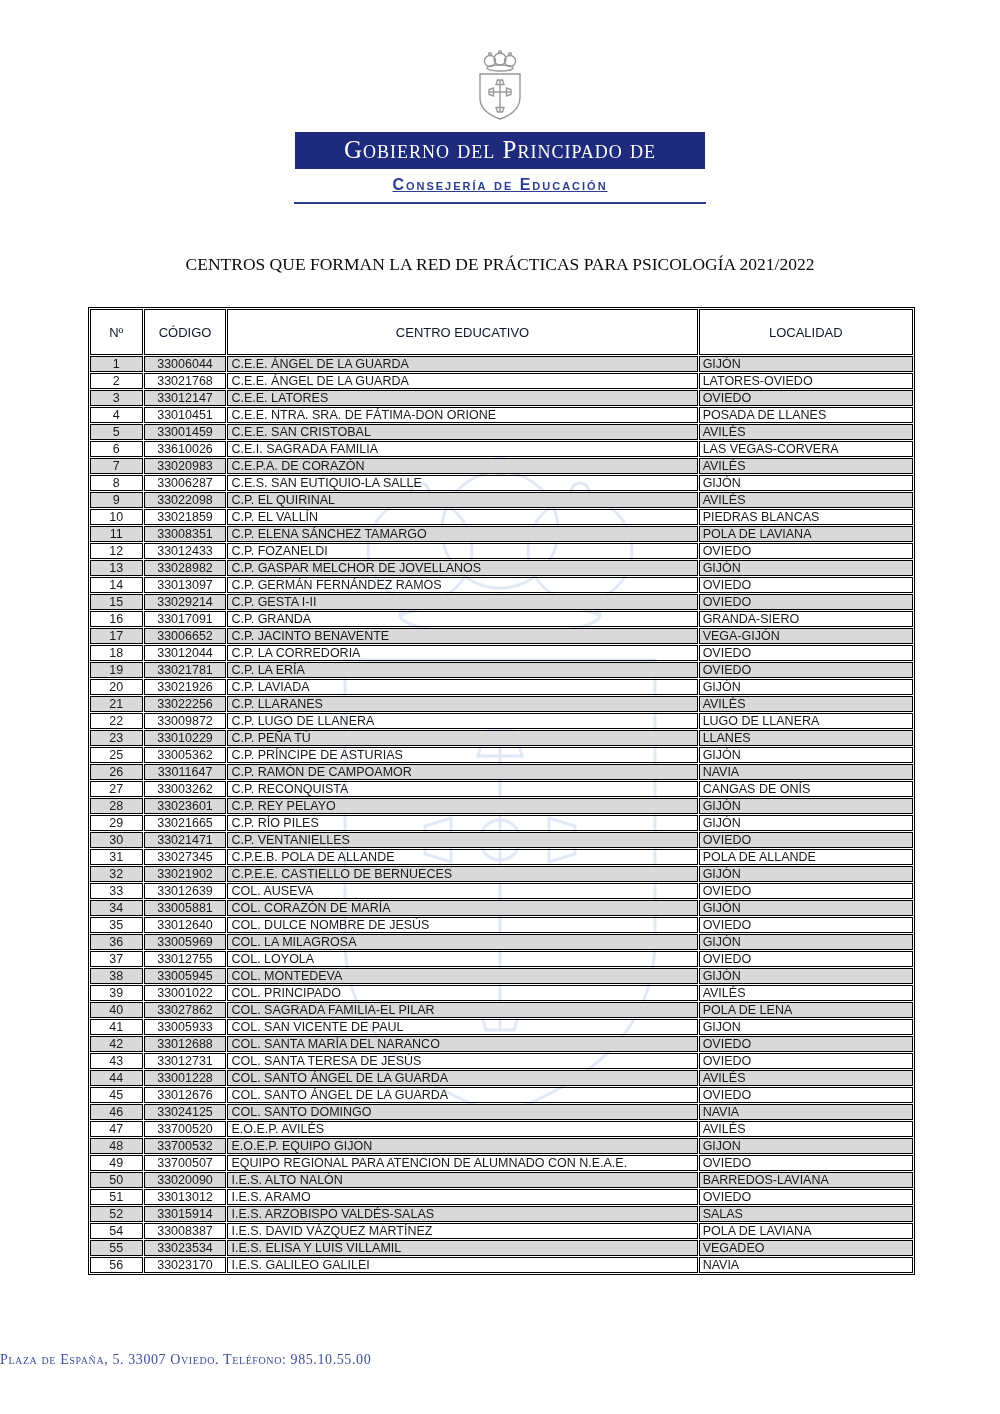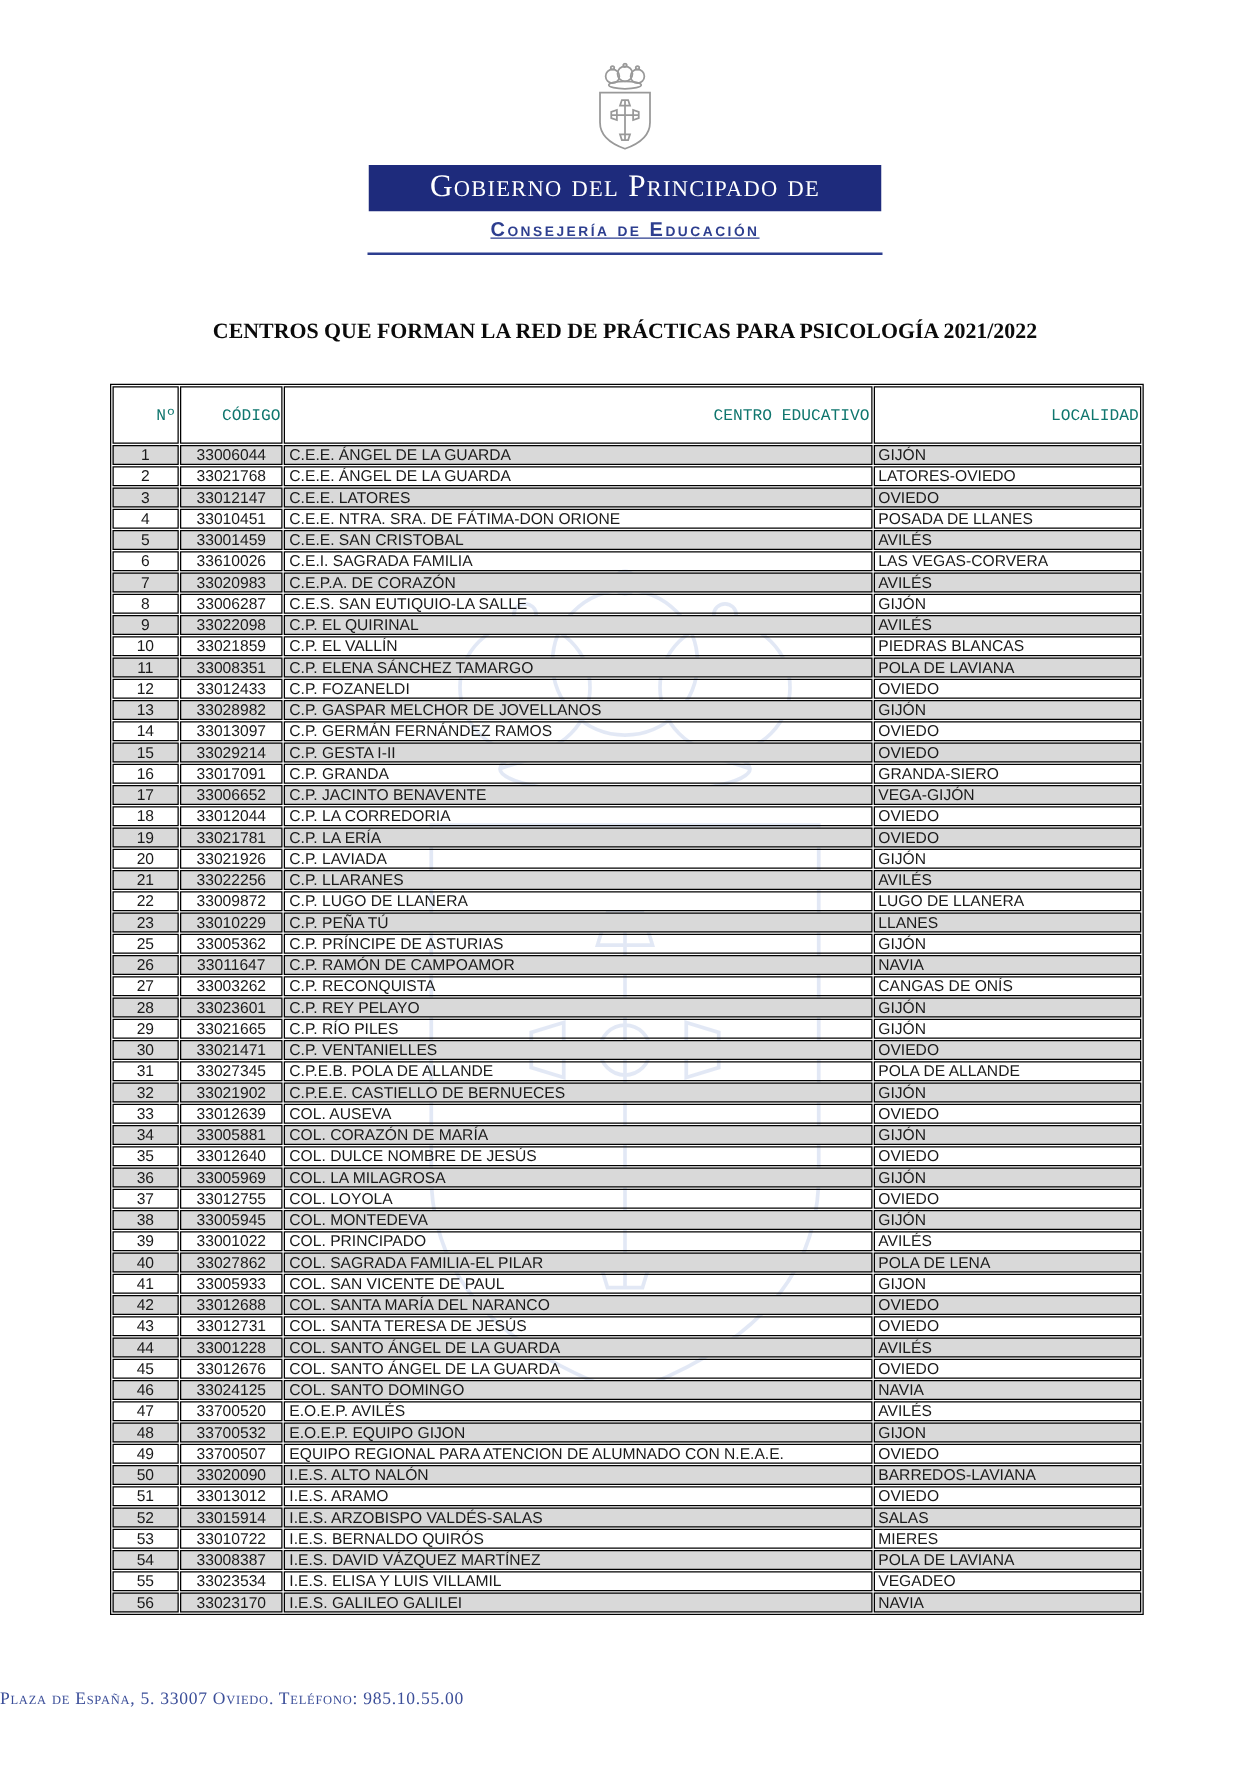--- a/index.html
+++ b/index.html
@@ -42,41 +42,41 @@
   }
   .header-rule {
     width: 412px; margin: 8px auto 0 auto;
     border: none; border-top: 2px solid var(--accent-blue, #2d3e8f);
   }
 
   
   .doc-title {
     margin-top: 50px; text-align: center;
     font-family: "Liberation Serif", serif;
-    font-weight: bold; font-size: 17.5px;
+    font-weight: normal; font-size: 17.5px;
     color: #0a0a0a; letter-spacing: 0px;
   }
 
   
   table.centers {
     margin: 32px 0 0 88px;
     width: 827px;
     border-collapse: separate; border-spacing: 1px;
     border: 1px solid #000;
     table-layout: fixed;
     background: transparent;
   }
   table.centers th, table.centers td {
     border: 1px solid #000;
     font-family: "Liberation Sans", sans-serif;
     overflow: hidden; white-space: nowrap;
   }
   table.centers th {
     height: 42px; font-weight: normal; font-size: 13px;
-    text-align: right; background: transparent; color: #0f766e; font-family: Liberation Mono, monospace;
+    text-align: center; background: transparent; color: #0f172a;
   }
   table.centers td {
     height: 14px; line-height: 14px; font-size: 12.5px; color: #1a1a1a;
     padding: 0 3px;
   }
   col.c0 { width: 52px; } col.c1 { width: 82px; }
   col.c2 { width: 465px; } col.c3 { width: 212px; }
   td.c0, td.c1 { text-align: center; }
   td.c2, td.c3 { text-align: left; }
   tbody tr:nth-child(odd) td { background: var(--row-shade, #d9d9d9); }
@@ -470,26 +470,20 @@
             <td class="c2">I.E.S. ARAMO</td>
             <td class="c3">OVIEDO</td>
           </tr>
           <tr>
             <td class="c0">52</td>
             <td class="c1">33015914</td>
             <td class="c2">I.E.S. ARZOBISPO VALDÉS-SALAS</td>
             <td class="c3">SALAS</td>
           </tr>
           <tr>
-            <td class="c0">53</td>
-            <td class="c1">33010722</td>
-            <td class="c2">I.E.S. BERNALDO QUIRÓS</td>
-            <td class="c3">MIERES</td>
-          </tr>
-          <tr>
             <td class="c0">54</td>
             <td class="c1">33008387</td>
             <td class="c2">I.E.S. DAVID VÁZQUEZ MARTÍNEZ</td>
             <td class="c3">POLA DE LAVIANA</td>
           </tr>
           <tr>
             <td class="c0">55</td>
             <td class="c1">33023534</td>
             <td class="c2">I.E.S. ELISA Y LUIS VILLAMIL</td>
             <td class="c3">VEGADEO</td>

